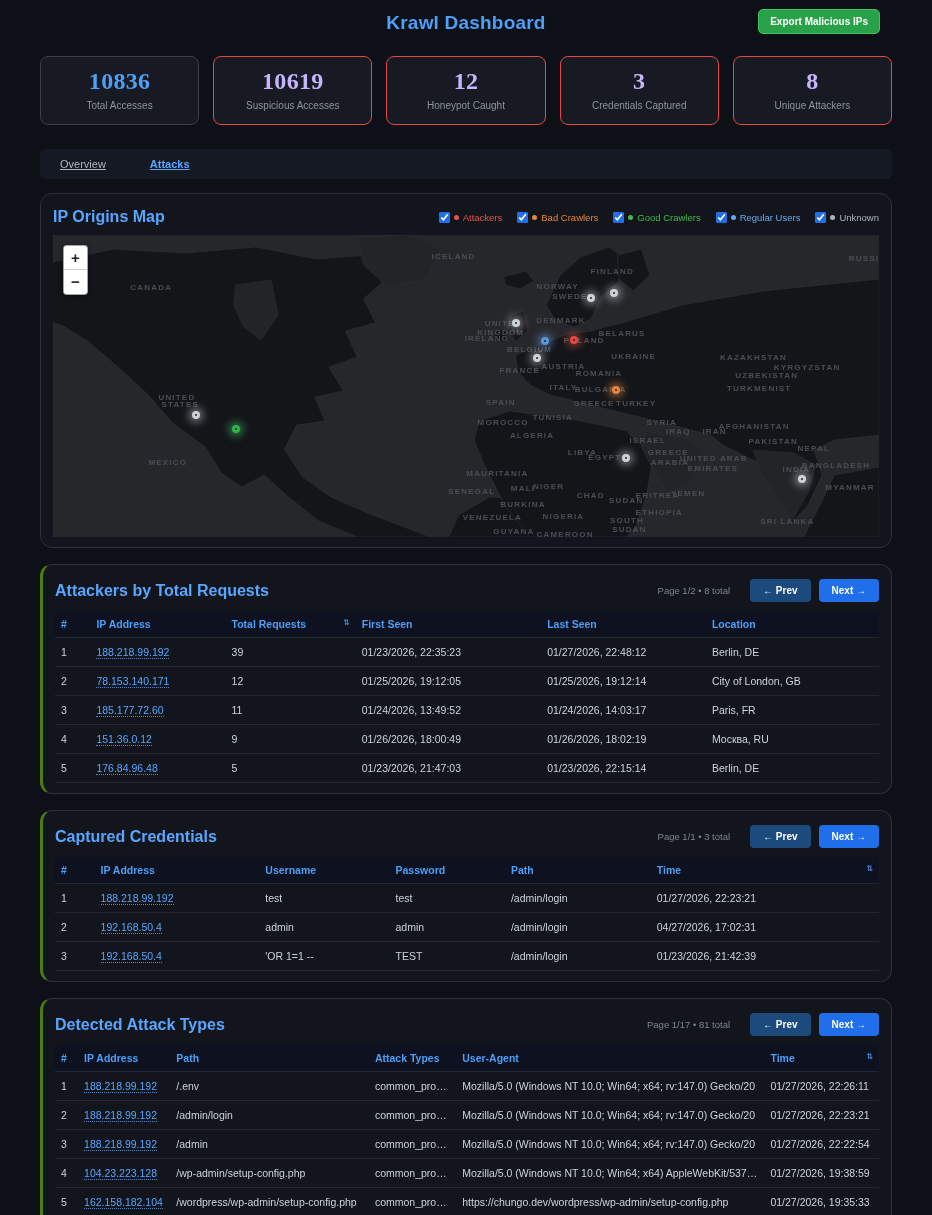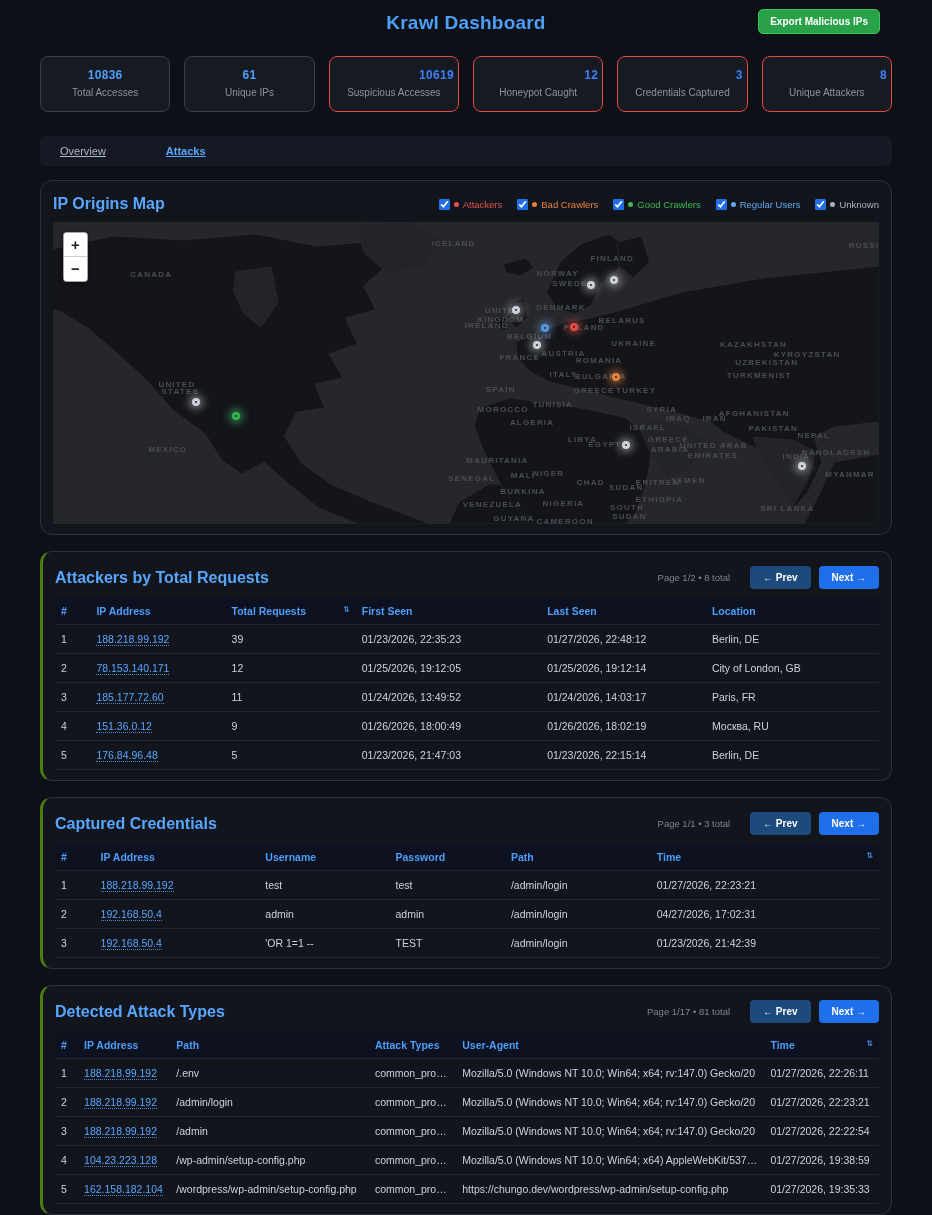--- a/index.html
+++ b/index.html
@@ -21,26 +21,26 @@
     font-family:inherit;
   }
 
   
   .stats { display:flex; gap:14px; margin:10px 0 24px; }
   .stat-card {
     flex:1; text-align:center; padding:11px 4px 13px;
     background:#171a22; border:1px solid #3a3f49; border-radius:8px;
   }
   .stat-card.red { border-color:#e5493f; }
-  .stat-value { font-size:12px; font-weight:bold; color:#4d9ff8; letter-spacing:.3px; }
-  .stat-card.red .stat-value { color:#3b82f6;text-align:right; }
+  .stat-value { font-size:24px; font-weight:bold; color:#4d9ff8; letter-spacing:.3px;font-family:Liberation Serif, serif; }
+  .stat-card.red .stat-value { color:#c4b5fd; }
   .stat-label { font-size:10px; color:#8b949e; margin-top:5px; }
 
   
-  .tabs { background:#151923; border-radius:6px; padding:9px 20px; display:flex; gap:60px; margin-bottom:14px;align-items:flex-end; }
+  .tabs { background:#151923; border-radius:6px; padding:9px 20px; display:flex; gap:44px; margin-bottom:14px;align-items:flex-end; }
   .tab { font-size:11px; color:#aeb6c0; text-decoration:underline; cursor:pointer; }
   .tab.active { color:#58a6ff; font-weight:bold; }
 
   
   .card {
     background:#12151c; border:1px solid #2b303a; border-radius:12px;
     padding:14px 12px 10px; margin-bottom:16px;
   }
   .card.redline { border-left:3px solid #4d7c0f; }
   .card-head { display:flex; justify-content:space-between; align-items:center; margin-bottom:9px; }
@@ -111,24 +111,20 @@
 
   <header class="app-header">
     <h1 class="app-title">Krawl Dashboard</h1>
     <button class="export-btn">Export Malicious IPs</button>
   </header>
 
   <section class="stats" id="stats">
       <div class="stat-card blue">
         <div class="stat-value">10836</div>
         <div class="stat-label">Total Accesses</div>
-      </div>
-      <div class="stat-card blue">
-        <div class="stat-value">61</div>
-        <div class="stat-label">Unique IPs</div>
       </div>
       <div class="stat-card red">
         <div class="stat-value">10619</div>
         <div class="stat-label">Suspicious Accesses</div>
       </div>
       <div class="stat-card red">
         <div class="stat-value">12</div>
         <div class="stat-label">Honeypot Caught</div>
       </div>
       <div class="stat-card red">

